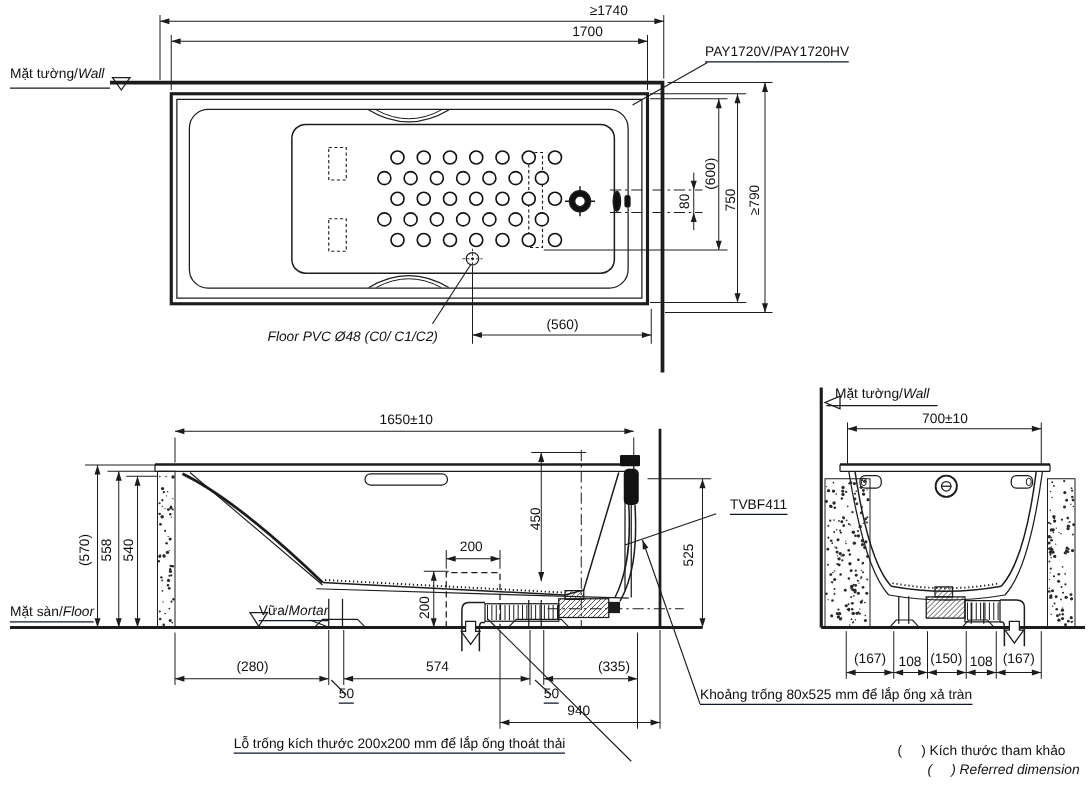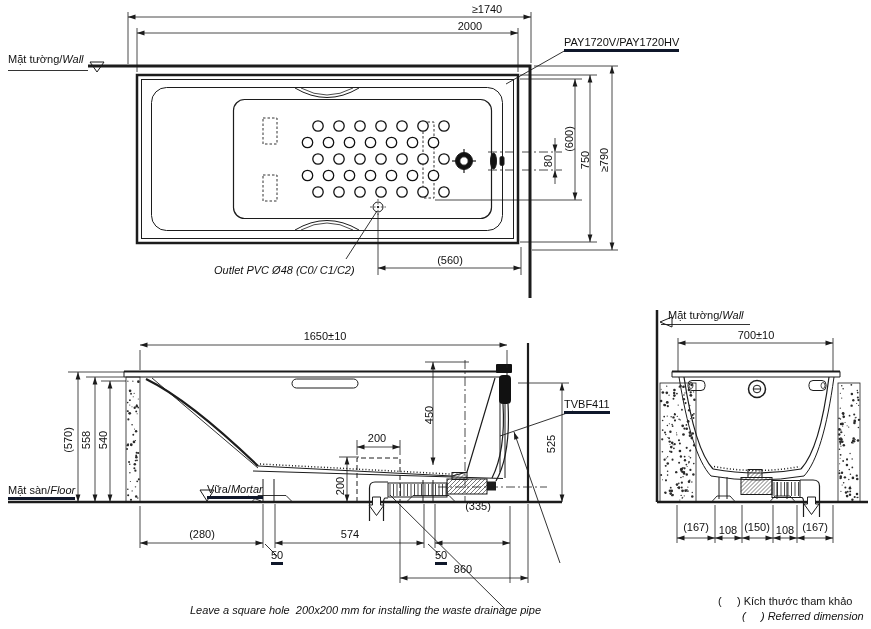--- a/index.html
+++ b/index.html
@@ -1,21 +1,21 @@
 <!DOCTYPE html>
 <html><head>
 <meta charset="utf-8">
 <style>
   html,body{margin:0;padding:0;background:#fff;}
   #canvas{position:relative;width:871px;height:629px;background:#fff;overflow:hidden;
           font-family:"Liberation Sans","DejaVu Sans",sans-serif;}
   #draw{position:absolute;left:0;top:0;}
   .lbl{position:absolute;font-size:11px;line-height:13px;color:#111;white-space:nowrap;}
   .c{text-align:center;}
-  .u{border-bottom:3px solid #0f172a;}
+  .u{border-bottom:1px solid #0f172a;}
   .i{font-style:italic;}
   .rot{height:12px;line-height:12px;text-align:center;transform:rotate(-90deg);}
 </style>
 </head>
 <body>
 
 <div id="canvas">
 
 <svg id="draw" width="871" height="629" viewBox="0 0 871 629">
   <g fill="none" stroke="#1c1c1c">
@@ -656,51 +656,52 @@
         <line x1="750" y1="469.5" x2="748" y2="471.5" stroke="#1c1c1c" stroke-width="0.6" fill="none"></line>
         <line x1="754" y1="469.5" x2="748" y2="475.5" stroke="#1c1c1c" stroke-width="0.6" fill="none"></line>
         <line x1="758" y1="469.5" x2="750" y2="477.5" stroke="#1c1c1c" stroke-width="0.6" fill="none"></line>
         <line x1="762" y1="469.5" x2="754" y2="477.5" stroke="#1c1c1c" stroke-width="0.6" fill="none"></line>
         <line x1="762" y1="473.5" x2="758" y2="477.5" stroke="#1c1c1c" stroke-width="0.6" fill="none"></line>
       </g>
 </svg>
 
 <div class="lbl" style="left:8px;top:53px;"><span>Mặt tường/</span><span class="i">Wall</span></div>
 <div class="lbl c" style="left:455px;top:3px;width:64px;">≥1740</div>
-<div class="lbl c" style="left:442px;top:20px;width:56px;">2000</div>
+<div class="lbl c" style="left:442px;top:20px;width:56px;">1700</div>
 <div class="lbl u" style="left:564px;top:36px;">PAY1720V/PAY1720HV</div>
 <div class="lbl rot" style="left:536px;top:155px;width:24px;">80</div>
 <div class="lbl rot" style="left:549px;top:133px;width:40px;">(600)</div>
 <div class="lbl rot" style="left:570px;top:154px;width:30px;">750</div>
 <div class="lbl rot" style="left:584px;top:154px;width:40px;">≥790</div>
 <div class="lbl c" style="left:424px;top:254px;width:52px;">(560)</div>
-<div class="lbl i" style="left:214px;top:264px;">Outlet PVC Ø48 (C0/ C1/C2)</div>
+<div class="lbl i" style="left:214px;top:264px;">Floor PVC Ø48 (C0/ C1/C2)</div>
 
 <div class="lbl c" style="left:288px;top:330px;width:74px;">1650±10</div>
 <div class="lbl rot" style="left:414px;top:409px;width:30px;">450</div>
 <div class="lbl c" style="left:362px;top:432px;width:30px;">200</div>
 <div class="lbl rot" style="left:325px;top:480px;width:30px;">200</div>
 <div class="lbl rot" style="left:48px;top:434px;width:40px;">(570)</div>
 <div class="lbl rot" style="left:71px;top:434px;width:30px;">558</div>
 <div class="lbl rot" style="left:88px;top:434px;width:30px;">540</div>
 <div class="lbl u" style="left:8px;top:484px;"><span>Mặt sàn/</span><span class="i">Floor</span></div>
 <div class="lbl u" style="left:207px;top:483px;"><span>Vữa/</span><span class="i">Mortar</span></div>
-<div class="lbl u" style="left:564px;top:398px;">TVBF411</div>
+<div class="lbl u" style="left:584px;top:398px;">TVBF411</div>
 <div class="lbl rot" style="left:536px;top:438px;width:30px;">525</div>
 <div class="lbl c" style="left:176px;top:528px;width:52px;">(280)</div>
 <div class="lbl c" style="left:330px;top:528px;width:40px;">574</div>
-<div class="lbl c" style="left:452px;top:500px;width:52px;">(335)</div>
+<div class="lbl c" style="left:452px;top:528px;width:52px;text-align:right;">(335)</div>
 <div class="lbl u" style="left:271px;top:549px;">50</div>
 <div class="lbl u" style="left:435px;top:549px;">50</div>
-<div class="lbl c" style="left:443px;top:563px;width:40px;">860</div>
-<div class="lbl i" style="left:190px;top:604px;">Leave a square hole &nbsp;200x200 mm for installing the waste drainage pipe</div>
+<div class="lbl c" style="left:443px;top:563px;width:40px;">940</div>
+<div class="lbl u" style="left:187px;top:589px;">Lỗ trống kích thước 200x200 mm để lắp ống thoát thải</div>
 
 <div class="lbl" style="left:668px;top:309px;"><span>Mặt tường/</span><span class="i">Wall</span></div>
 <div class="lbl c" style="left:723px;top:329px;width:66px;">700±10</div>
 <div class="lbl c" style="left:676px;top:521px;width:40px;">(167)</div>
 <div class="lbl c" style="left:712px;top:524px;width:32px;">108</div>
 <div class="lbl c" style="left:740px;top:521px;width:34px;">(150)</div>
 <div class="lbl c" style="left:769px;top:524px;width:32px;">108</div>
 <div class="lbl c" style="left:795px;top:521px;width:40px;">(167)</div>
+<div class="lbl u" style="left:560px;top:550px;">Khoảng trống 80x525 mm để lắp ống xả tràn</div>
 <div class="lbl" style="left:718px;top:595px;">(&nbsp;&nbsp;&nbsp;&nbsp;&nbsp;)&nbsp;Kích thước tham khảo</div>
 <div class="lbl i" style="left:742px;top:610px;">(&nbsp;&nbsp;&nbsp;&nbsp;&nbsp;)&nbsp;Referred dimension</div>
 
 </div>
 
 </body></html>

